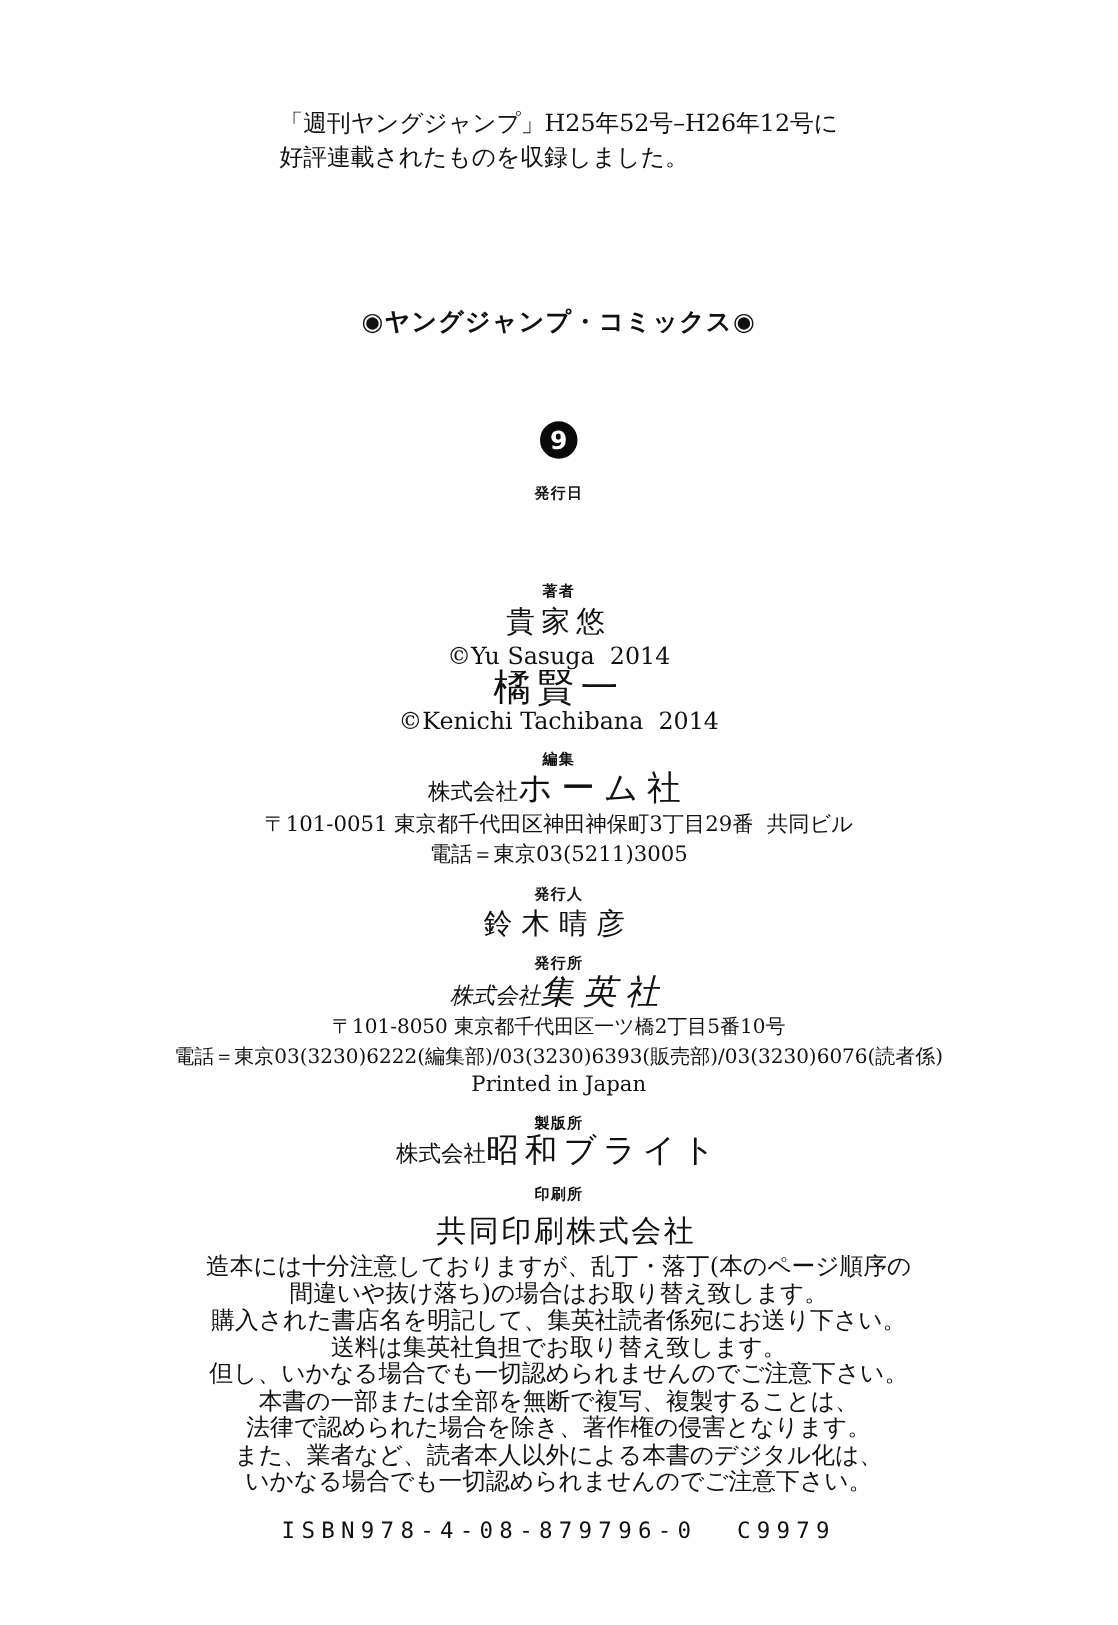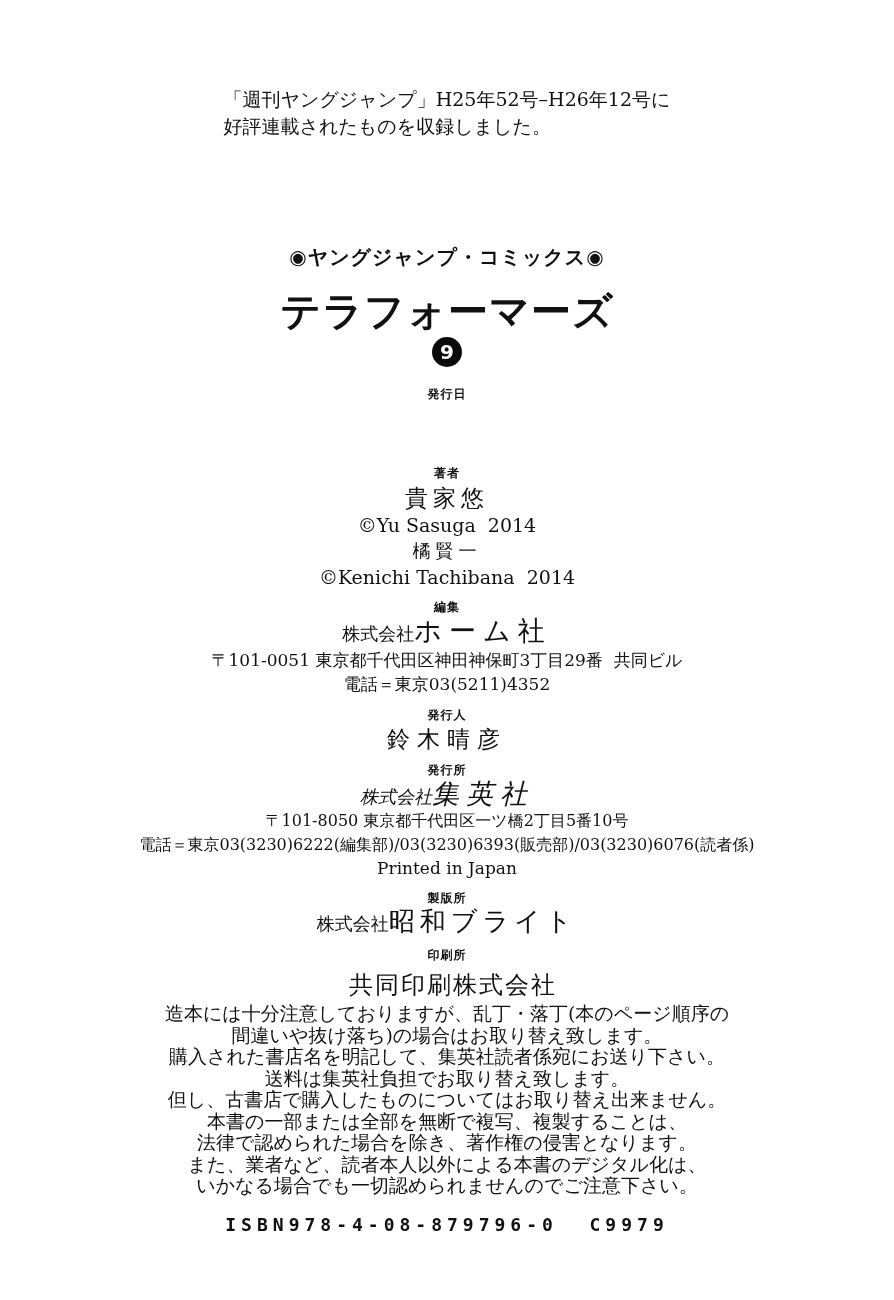--- a/index.html
+++ b/index.html
@@ -32,21 +32,21 @@
     font-weight:bold; font-size:20px; line-height:30px;
   }
 
   .sec-label { font-size:12px; line-height:22px; letter-spacing:1px; }
   .lbl-issue   { top:383px; }
   .val-issue   { top:408px; font-size:20px; line-height:26px; }
 
   .lbl-authors { top:462px; }
   .author-name-1 { top:484px; font-size:23px; line-height:28px; letter-spacing:5px; }
   .author-copy-1 { top:513px; font-size:19px; line-height:24px; }
-  .author-name-2 { top:537px; font-size:18px; line-height:28px; letter-spacing:5px; }
+  .author-name-2 { top:537px; font-size:30px; line-height:28px; letter-spacing:5px; }
   .author-copy-2 { top:565px; font-size:19px; line-height:24px; }
 
   .lbl-editing { top:596px; }
   .company-line { line-height:34px; }
   .company-prefix { font-size:18px; }
   .company-name   { font-size:27px; letter-spacing:7px; }
   .editing-company { top:614px; }
   .editing-address { top:648px; font-size:17px; line-height:24px; }
   .editing-phone   { top:672px; font-size:17px; line-height:24px; }
 
@@ -64,59 +64,58 @@
   .plate-company .company-name { font-size:26px; letter-spacing:5px; }
 
   .lbl-printing  { top:944px; }
   .printing-company { top:969px; font-size:24px; line-height:32px; letter-spacing:2px;padding-left:12px; }
 
   .notice { top:1003px; font-size:19px; line-height:21.5px; }
 
   .isbn {
     top:1214px;
     font-family:"DejaVu Sans Mono","Liberation Mono",monospace;
-    font-size:18px; line-height:22px; letter-spacing:5px; font-weight:bold;
+    font-size:18px; line-height:22px; letter-spacing:5px; font-weight:normal;
   }
 </style>
 </head>
 <body>
 
 <div class="page">
 
   <div class="row top-note serif">
     <div class="inner">
       <div>「週刊ヤングジャンプ」H25年52号–H26年12号に</div>
       <div>好評連載されたものを収録しました。</div>
     </div>
   </div>
 
   <div class="row series-label gothic">◉ヤングジャンプ・コミックス◉</div>
 
-  <h1 class="row book-title gothic">テラフォーマーズ</h1>
 
   <div class="row volume-row">
     <span class="volume-badge">
         <span>9</span>
       </span>
   </div>
 
   <div class="row sec-label gothic lbl-issue">発行日</div>
 
   <div class="row sec-label gothic lbl-authors">著者</div>
   <div class="row serif author-name-1">貴家悠</div>
   <div class="row serif pre author-copy-1">©Yu Sasuga  2014</div>
   <div class="row serif author-name-2">橘賢一</div>
   <div class="row serif pre author-copy-2">©Kenichi Tachibana  2014</div>
 
   <div class="row sec-label gothic lbl-editing">編集</div>
   <div class="row serif company-line editing-company">
     <span class="company-prefix">株式会社</span><span class="company-name">ホーム社</span>
   </div>
   <div class="row serif pre editing-address">〒101-0051 東京都千代田区神田神保町3丁目29番  共同ビル</div>
-  <div class="row serif editing-phone">電話＝東京03(5211)4352</div>
+  <div class="row serif editing-phone">電話＝東京03(5211)3005</div>
 
   <div class="row sec-label gothic lbl-issuer">発行人</div>
   <div class="row serif issuer-name">鈴木晴彦</div>
 
   <div class="row sec-label gothic lbl-publisher">発行所</div>
   <div class="row serif company-line publisher-company">
     <span class="company-prefix">株式会社</span><span class="company-name">集英社</span>
   </div>
   <div class="row serif publisher-address">〒101-8050 東京都千代田区一ツ橋2丁目5番10号</div>
   <div class="row serif publisher-phone">電話＝東京03(3230)6222(編集部)/03(3230)6393(販売部)/03(3230)6076(読者係)</div>
@@ -128,21 +127,21 @@
   </div>
 
   <div class="row sec-label gothic lbl-printing">印刷所</div>
   <div class="row serif printing-company">共同印刷株式会社</div>
 
   <div class="row serif notice">
     <div>造本には十分注意しておりますが、乱丁・落丁(本のページ順序の</div>
     <div>間違いや抜け落ち)の場合はお取り替え致します。</div>
     <div>購入された書店名を明記して、集英社読者係宛にお送り下さい。</div>
     <div>送料は集英社負担でお取り替え致します。</div>
-    <div>但し、古書店で購入したものについてはお取り替え出来ません。</div>
+    <div>但し、いかなる場合でも一切認められませんのでご注意下さい。</div>
     <div>本書の一部または全部を無断で複写、複製することは、</div>
     <div>法律で認められた場合を除き、著作権の侵害となります。</div>
     <div>また、業者など、読者本人以外による本書のデジタル化は、</div>
     <div>いかなる場合でも一切認められませんのでご注意下さい。</div>
   </div>
 
   <div class="row pre isbn">ISBN978-4-08-879796-0  C9979</div>
 
 </div>
 

